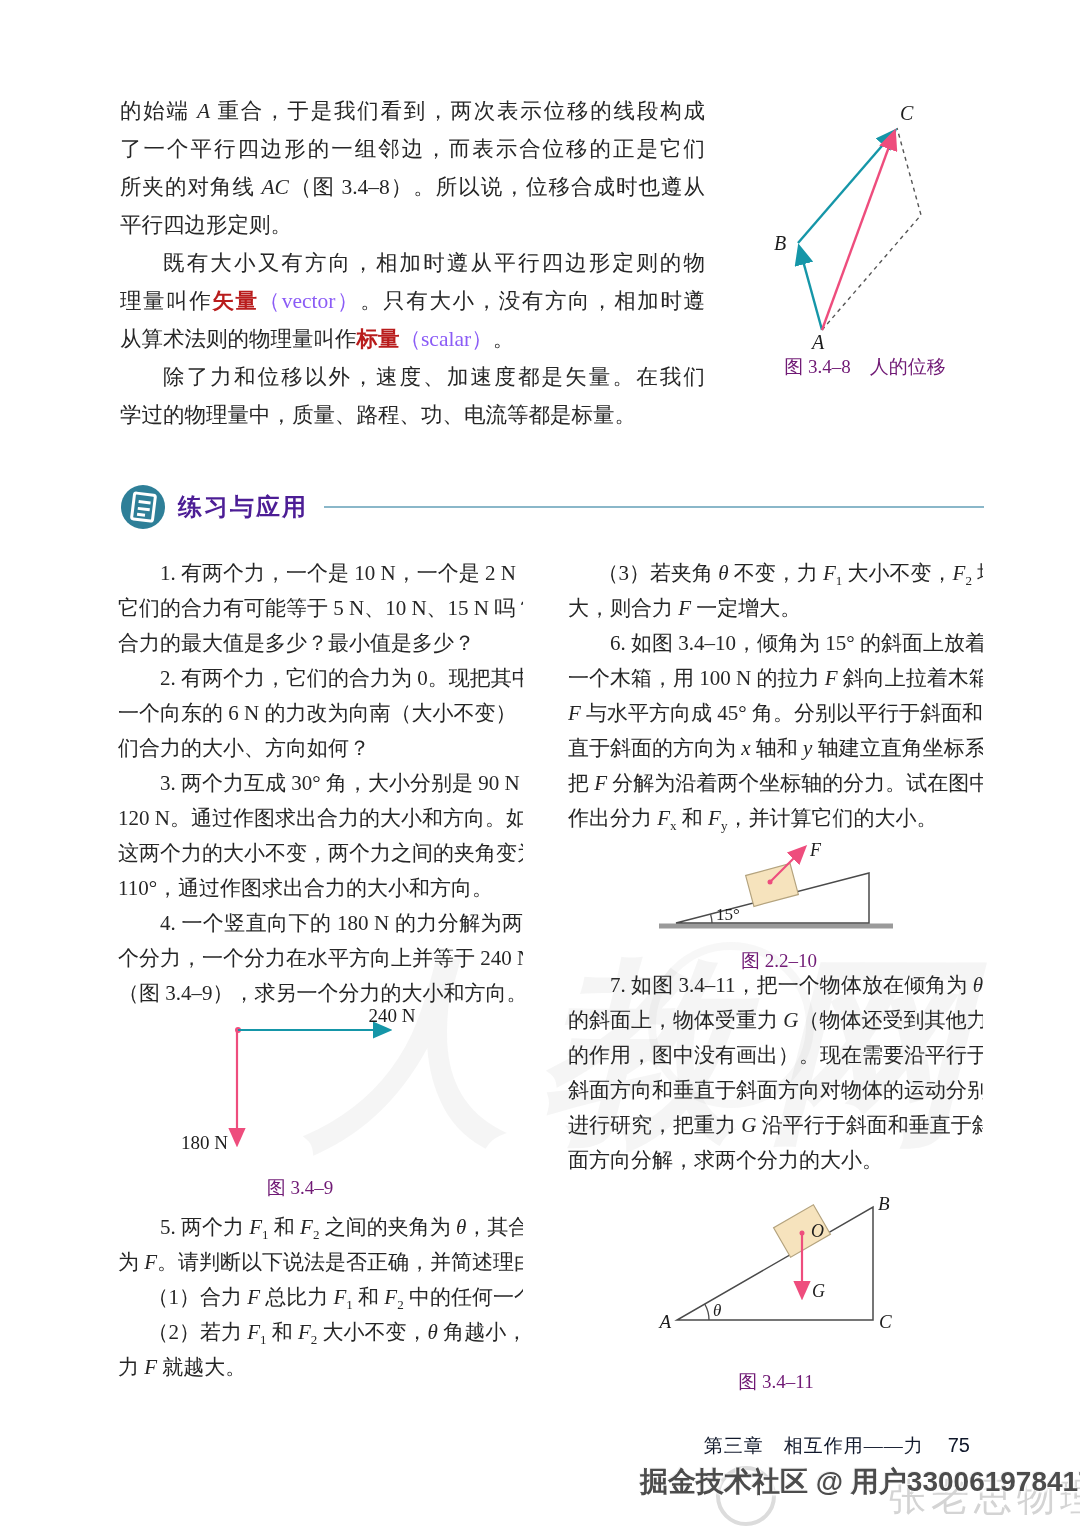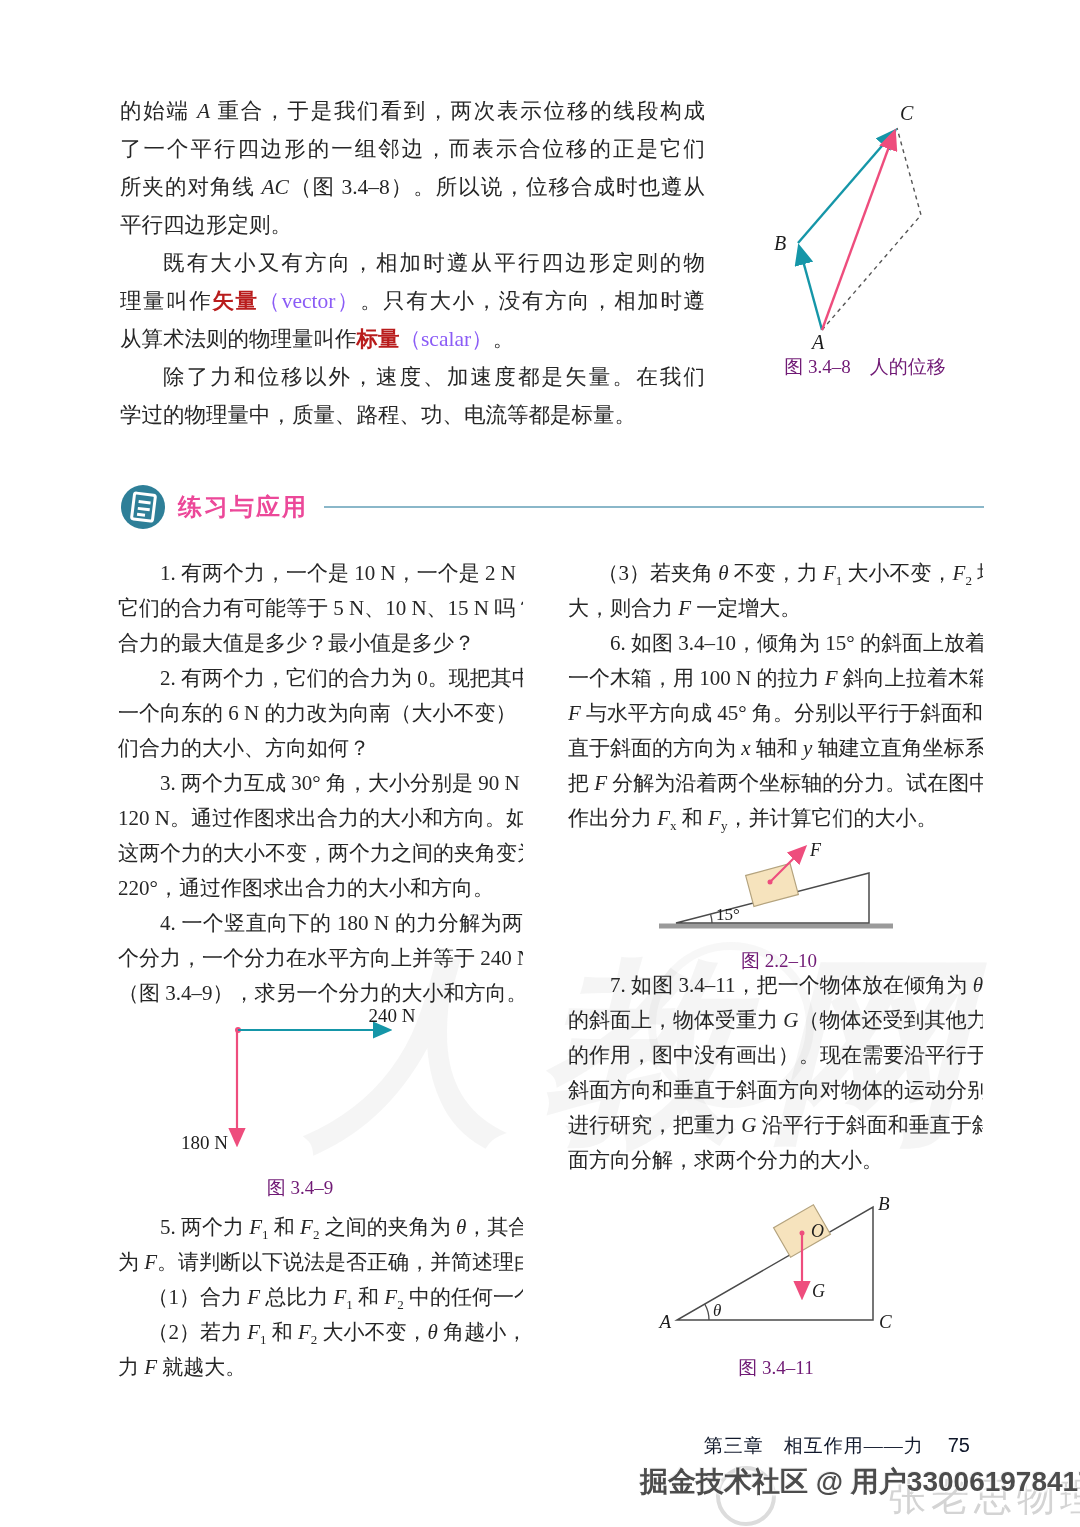--- a/index.html
+++ b/index.html
@@ -18,21 +18,21 @@
   .ind2 { text-indent:2em; }
   .ind1 { text-indent:1.4em; }
 
   i { font-style:italic; }
   sub { font-size:0.62em; }
   .term { color:#b91c1c; font-weight:700; font-family:"Liberation Sans","DejaVu Sans",sans-serif; }
   .term-en { color:#8b5cf6; }
 
   
   .sec-head { position:absolute; left:120px; top:483px; width:866px; height:47px; display:flex; align-items:center; }
-  .sec-title { margin-left:12px; font-family:"Liberation Sans","DejaVu Sans",sans-serif; font-weight:700; font-size:24px; color:#ec4899; letter-spacing:2px; white-space:nowrap; }
+  .sec-title { margin-left:12px; font-family:"Liberation Sans","DejaVu Sans",sans-serif; font-weight:700; font-size:24px; color:#4c1d95; letter-spacing:2px; white-space:nowrap; }
   .sec-line { flex:1; height:2px; background:#8ab7c9; margin-left:16px; margin-right:2px; }
 
   
   .fig { position:absolute; }
   .fig-caption { position:absolute; text-align:center; font-size:19px; color:#701a75; white-space:nowrap; }
   svg text { font-family:"Liberation Serif","DejaVu Serif",serif; }
   .var { font-style:italic; }
 
   
   .footer { position:absolute; left:600px; top:1433px; width:370px; text-align:right; color:#0f172a; white-space:nowrap; }
@@ -110,21 +110,21 @@
     <div class="col" style="left:118px; top:556px; width:405px;">
       <div class="xline ind2">1. 有两个力，一个是 10 N，一个是 2 N，</div>
       <div class="xline">它们的合力有可能等于 5 N、10 N、15 N 吗？</div>
       <div class="xline end">合力的最大值是多少？最小值是多少？</div>
       <div class="xline ind2">2. 有两个力，它们的合力为 0。现把其中</div>
       <div class="xline">一个向东的 6 N 的力改为向南（大小不变），它</div>
       <div class="xline end">们合力的大小、方向如何？</div>
       <div class="xline ind2">3. 两个力互成 30° 角，大小分别是 90 N 和</div>
       <div class="xline">120 N。通过作图求出合力的大小和方向。如果</div>
       <div class="xline">这两个力的大小不变，两个力之间的夹角变为</div>
-      <div class="xline end">220°，通过作图求出合力的大小和方向。</div>
+      <div class="xline end">110°，通过作图求出合力的大小和方向。</div>
       <div class="xline ind2">4. 一个竖直向下的 180 N 的力分解为两</div>
       <div class="xline">个分力，一个分力在水平方向上并等于 240 N</div>
       <div class="xline end">（图 3.4–9），求另一个分力的大小和方向。</div>
     </div>
 
     <div class="fig" style="left:140px; top:1005px; width:380px; height:200px;">
       <svg width="380" height="165" viewBox="0 0 380 165">
         <defs>
           <marker id="mt2" markerWidth="9" markerHeight="8" refX="7" refY="4" orient="auto">
             <path d="M0,0 L9,4 L0,8 z" fill="#1596a8"></path>
@@ -201,21 +201,21 @@
         <rect x="144" y="22" width="46" height="34" fill="#f6e3bd" stroke="#b4a37e" stroke-width="1.2" transform="rotate(-30 167 39)"></rect>
         <circle cx="167" cy="41" r="2.5" fill="#ee4d7d"></circle>
         <line x1="167" y1="43" x2="167" y2="104" stroke="#ee4d7d" stroke-width="2.2" marker-end="url(#mp4)"></line>
         <text x="78" y="124" font-size="17" class="var" fill="#1c1c1c">θ</text>
         <text x="36" y="136" font-size="19" class="var" fill="#1c1c1c" text-anchor="end">A</text>
         <text x="244" y="136" font-size="19" class="var" fill="#1c1c1c">C</text>
         <text x="243" y="18" font-size="19" class="var" fill="#1c1c1c">B</text>
         <text x="176" y="45" font-size="18" class="var" fill="#1c1c1c">O</text>
         <text x="177" y="105" font-size="18" class="var" fill="#1c1c1c">G</text>
       </svg>
-      <div class="fig-caption" style="left:10px; top:163px; width:262px;">图 3.4–11</div>
+      <div class="fig-caption" style="left:10px; top:177px; width:262px;">图 3.4–11</div>
     </div>
 
     <div class="footer">
       <span class="chap">第三章　相互作用——力</span><span class="pnum">75</span>
     </div>
 
   </div>
 
   <div class="wm-bottom-circle"></div>
   <div class="wm-bottom-faint">张老思物理</div>

